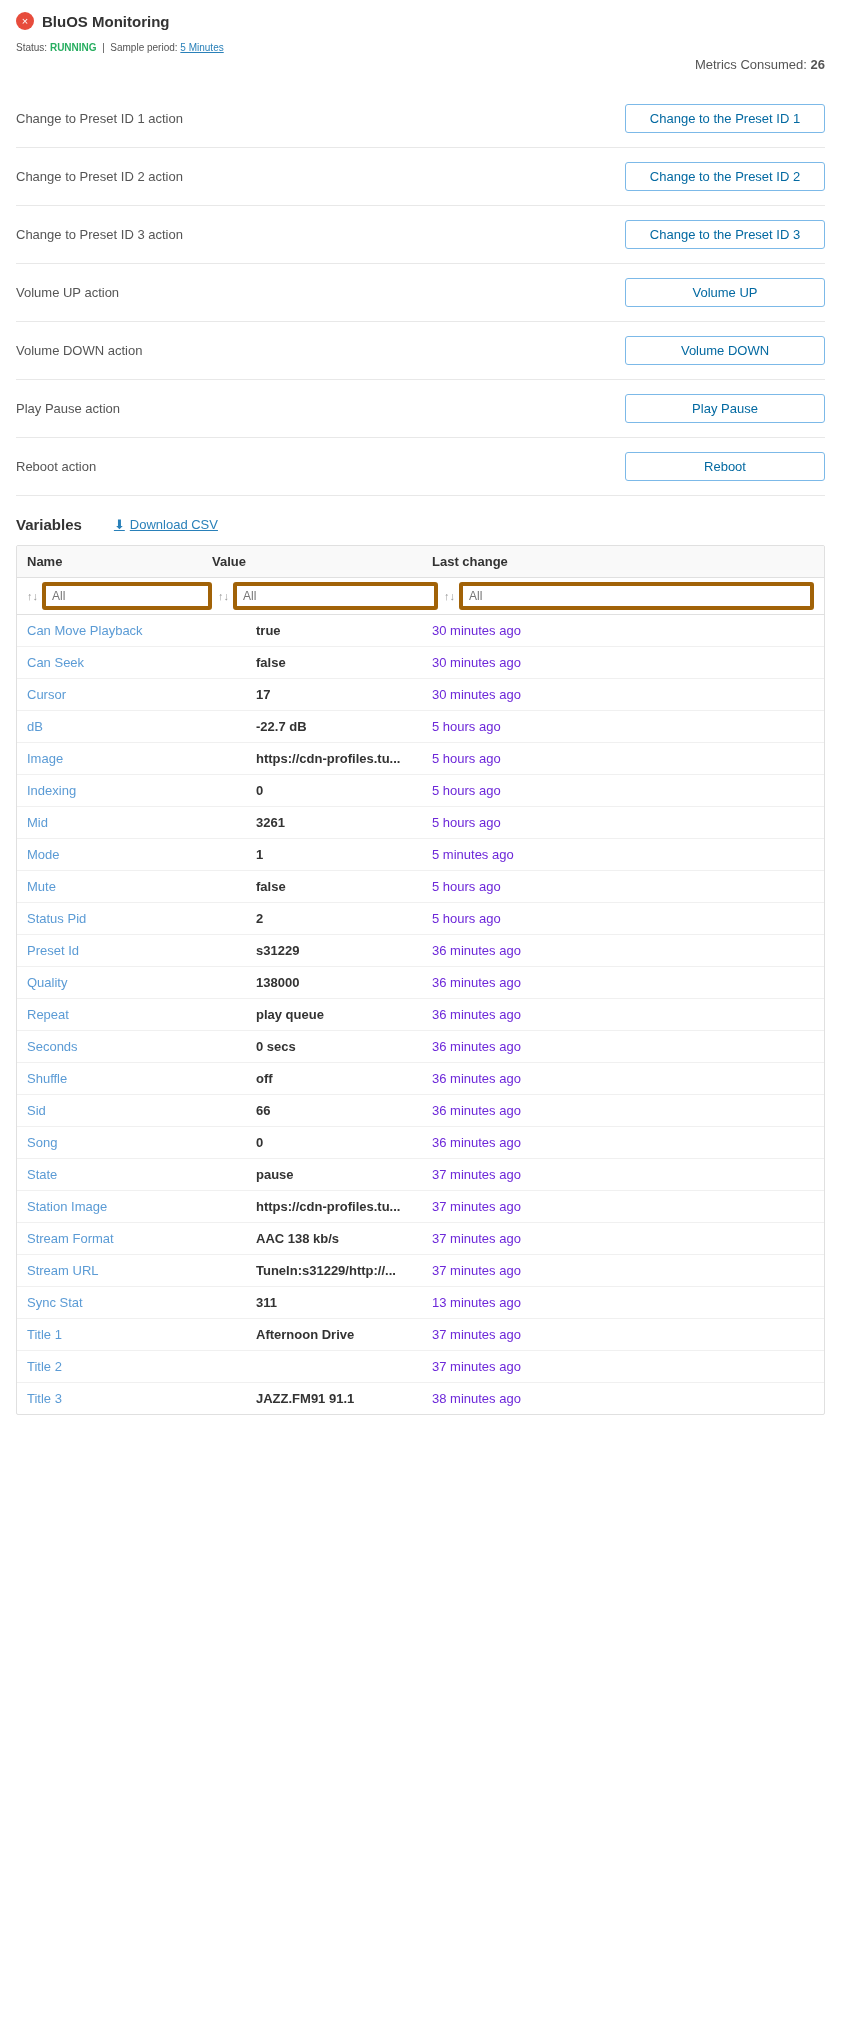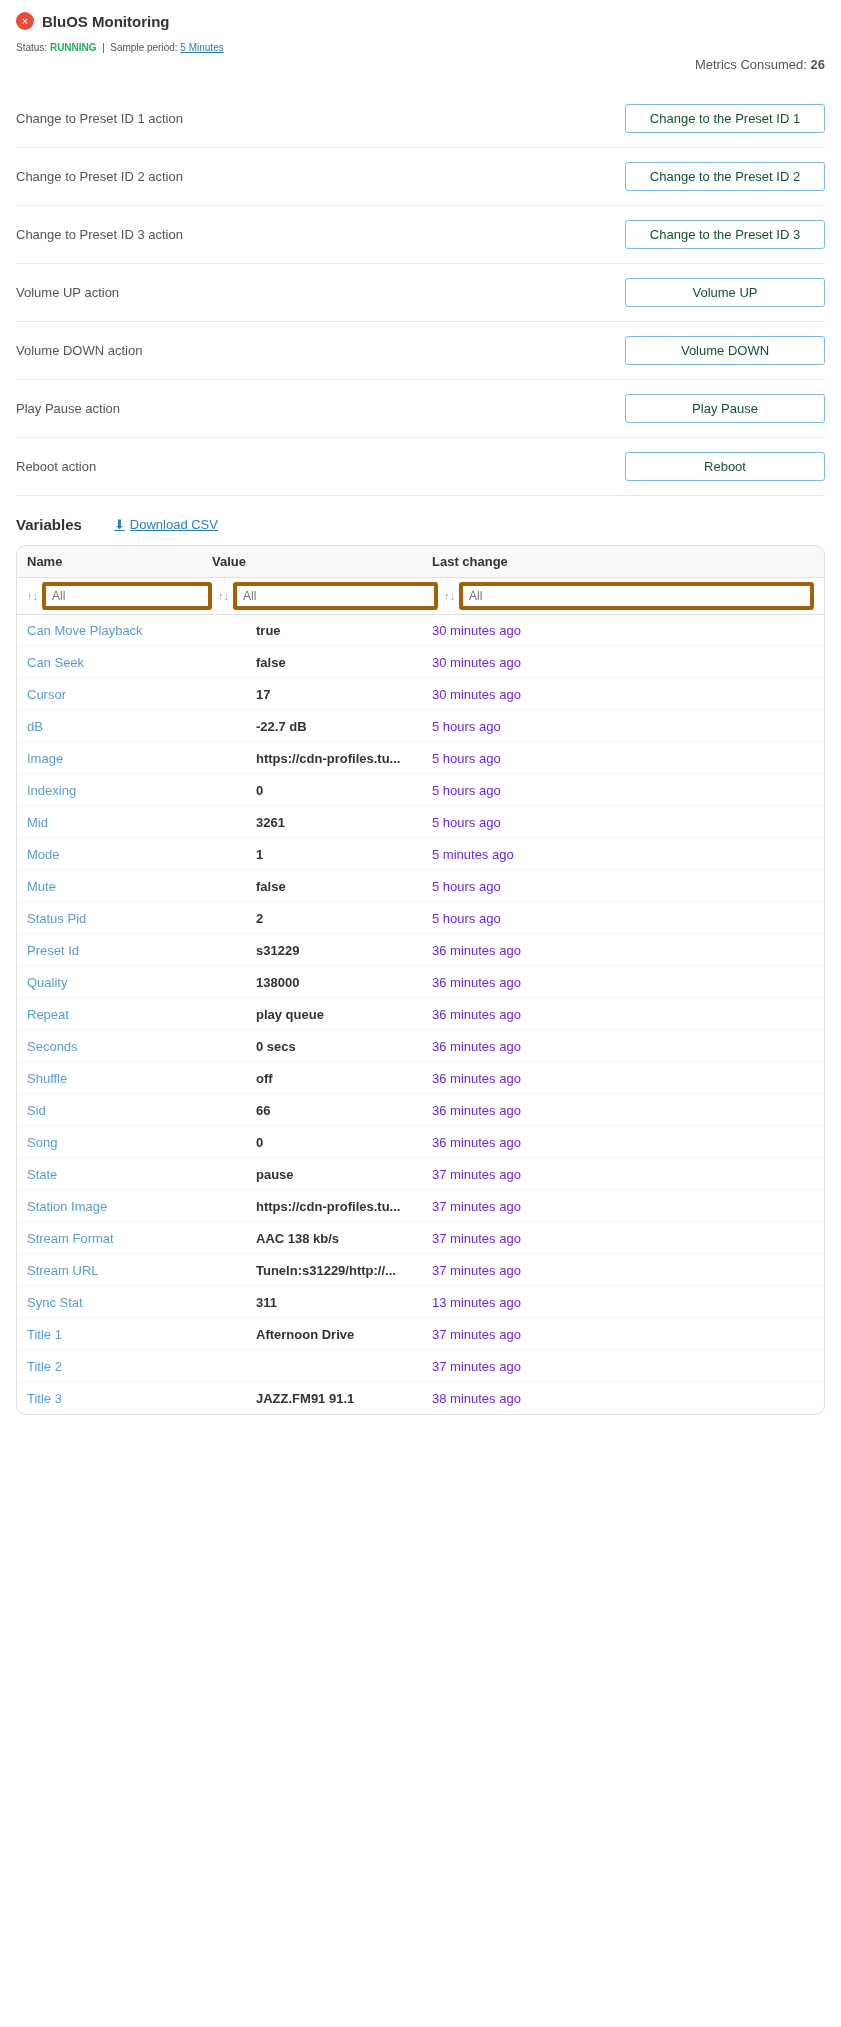--- a/index.html
+++ b/index.html
@@ -70,21 +70,21 @@
       padding: 14px 0;
       border-bottom: 1px solid #e8e8e8;
     }
     .action-label {
       font-size: 13px;
       color: #555;
     }
     .action-btn {
       border: 1px solid #7cb9e8;
       background: white;
-      color: #14532d;
+      color: #0369a1;
       padding: 6px 16px;
       border-radius: 3px;
       cursor: pointer;
       font-size: 13px;
       min-width: 200px;
     }
     .variables-section {
       margin-top: 20px;
     }
     .variables-header {
@@ -103,21 +103,21 @@
       align-items: center;
       gap: 5px;
       color: #2980b9;
       text-decoration: underline;
       cursor: pointer;
       font-size: 13px;
     }
     .table-container {
       width: 100%;
       border: 1px solid #e0e0e0;
-      border-radius: 10px;
+      border-radius: 2px;
       overflow: hidden;
     }
     .table-header {
       display: grid;
       grid-template-columns: 185px 220px 1fr;
       background: #f9f9f9;
       border-bottom: 1px solid #e0e0e0;
       padding: 8px 10px;
     }
     .col-header {

